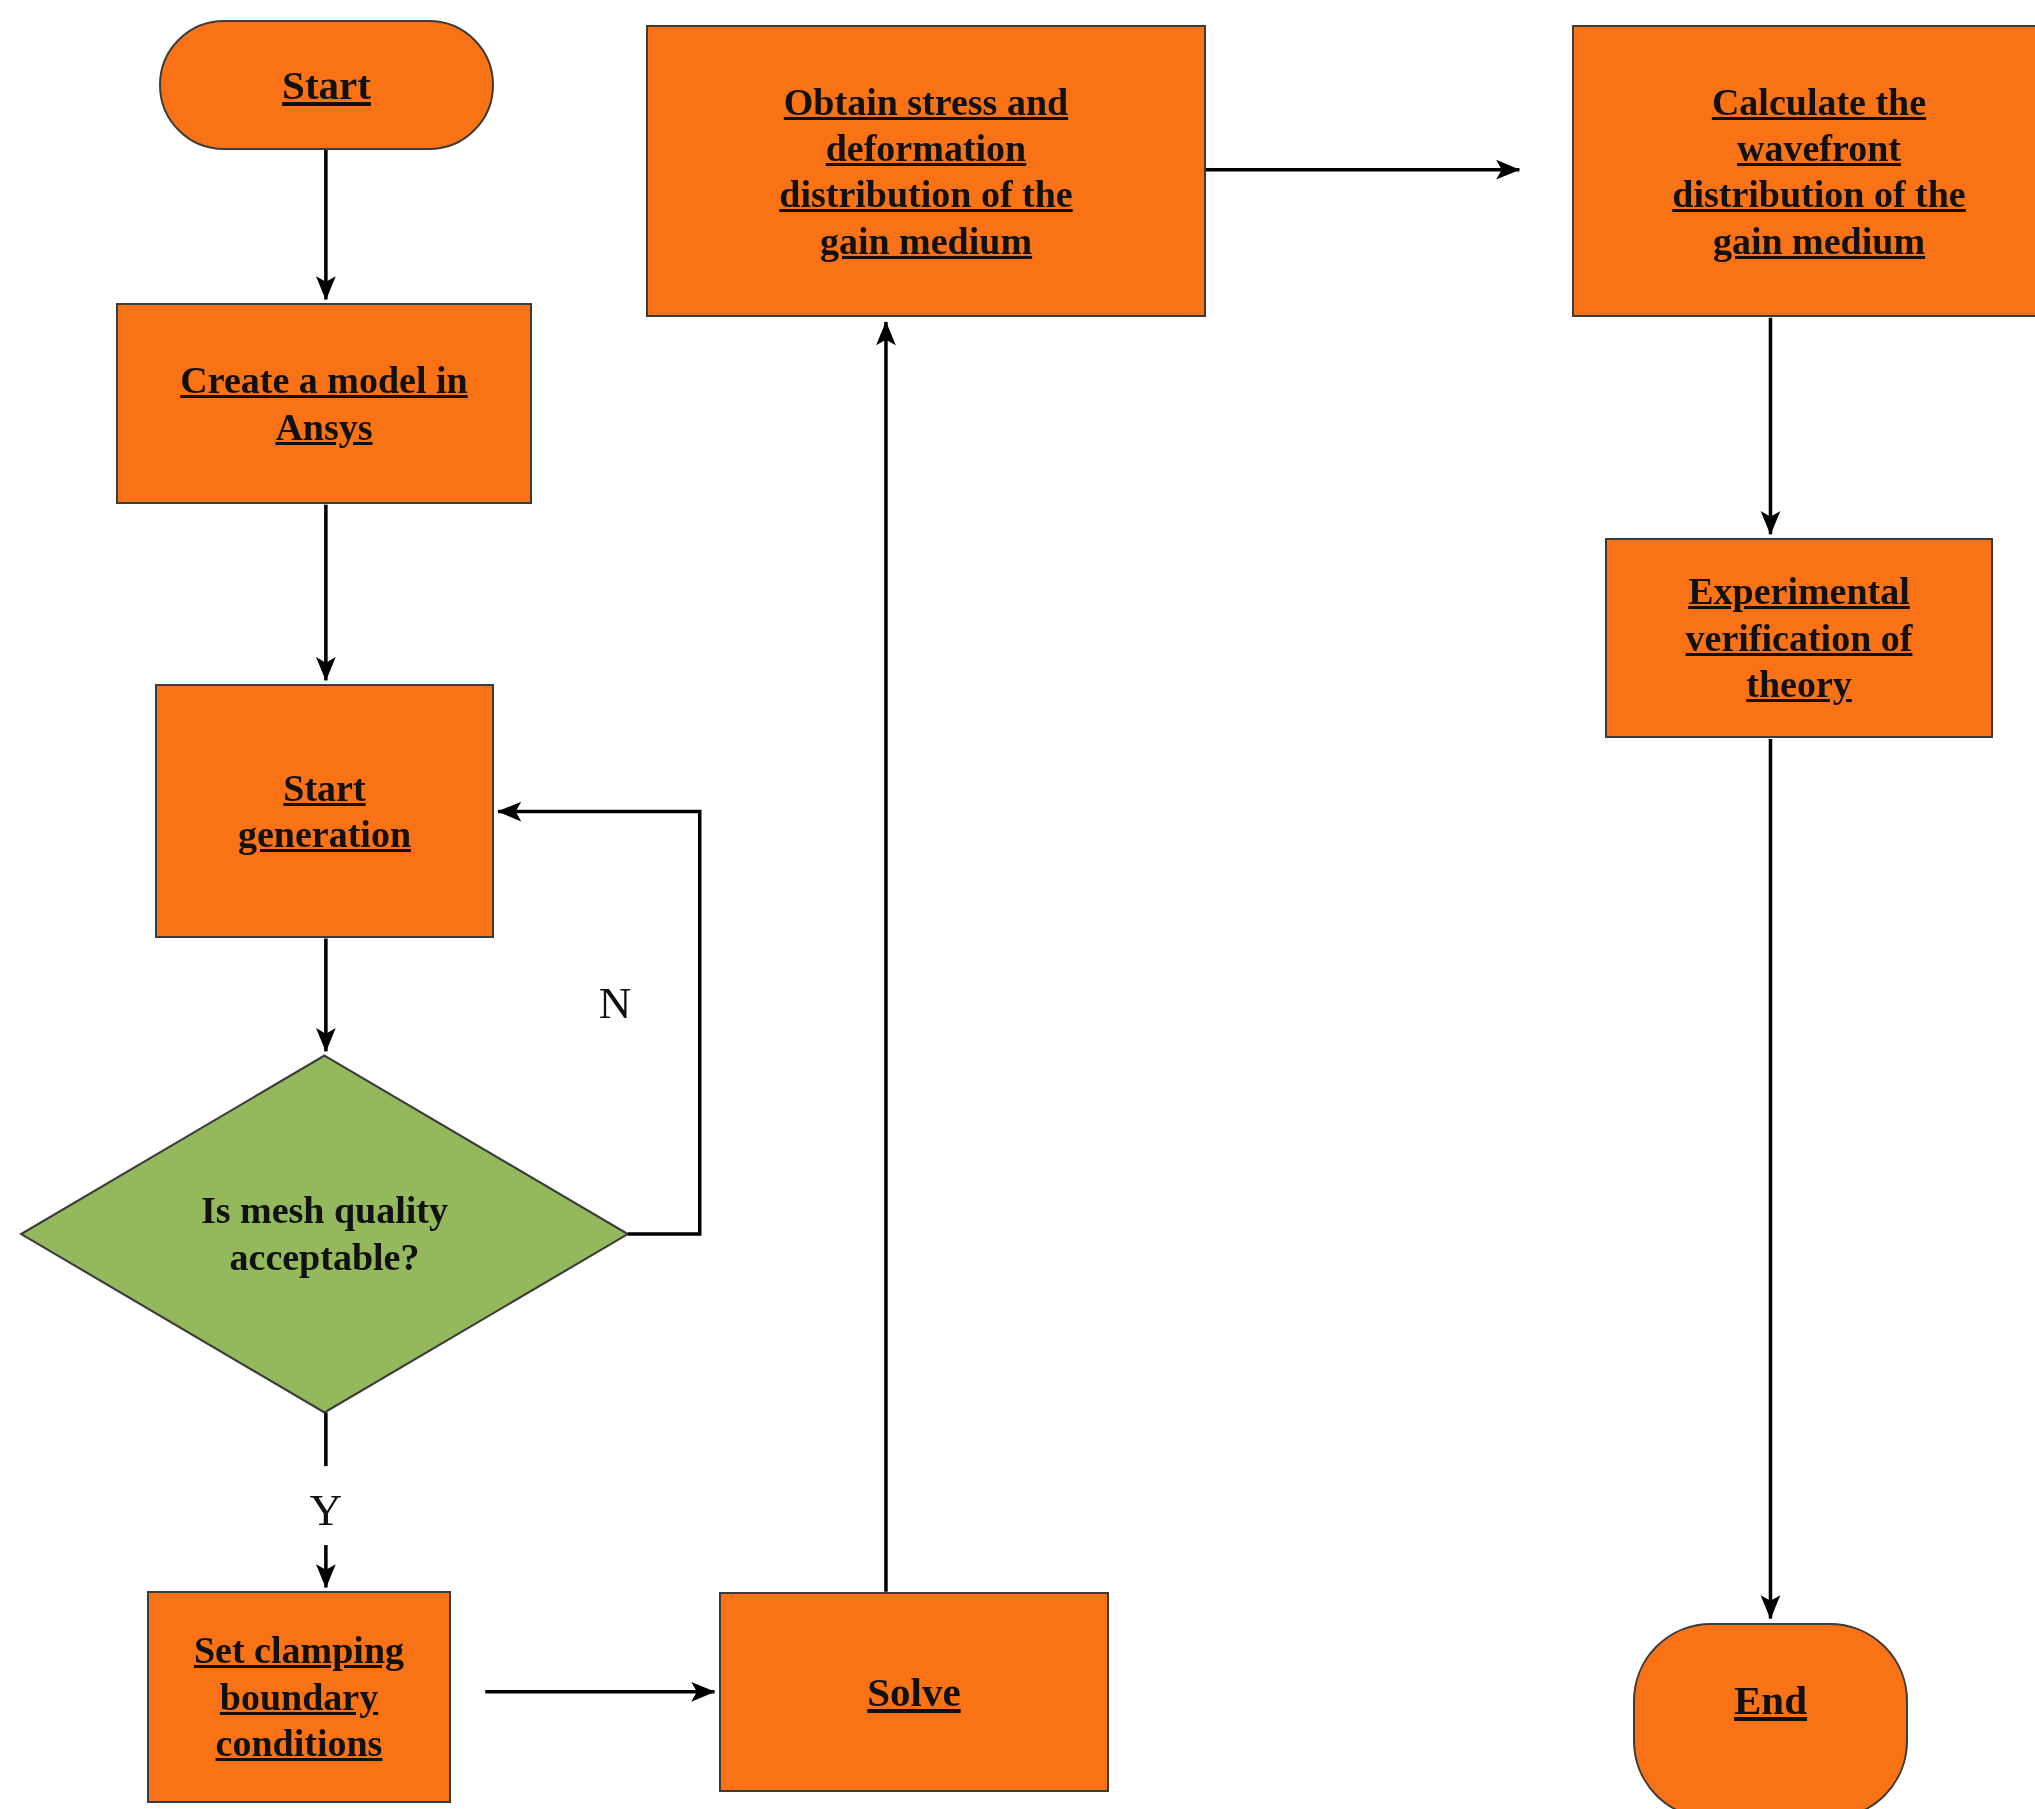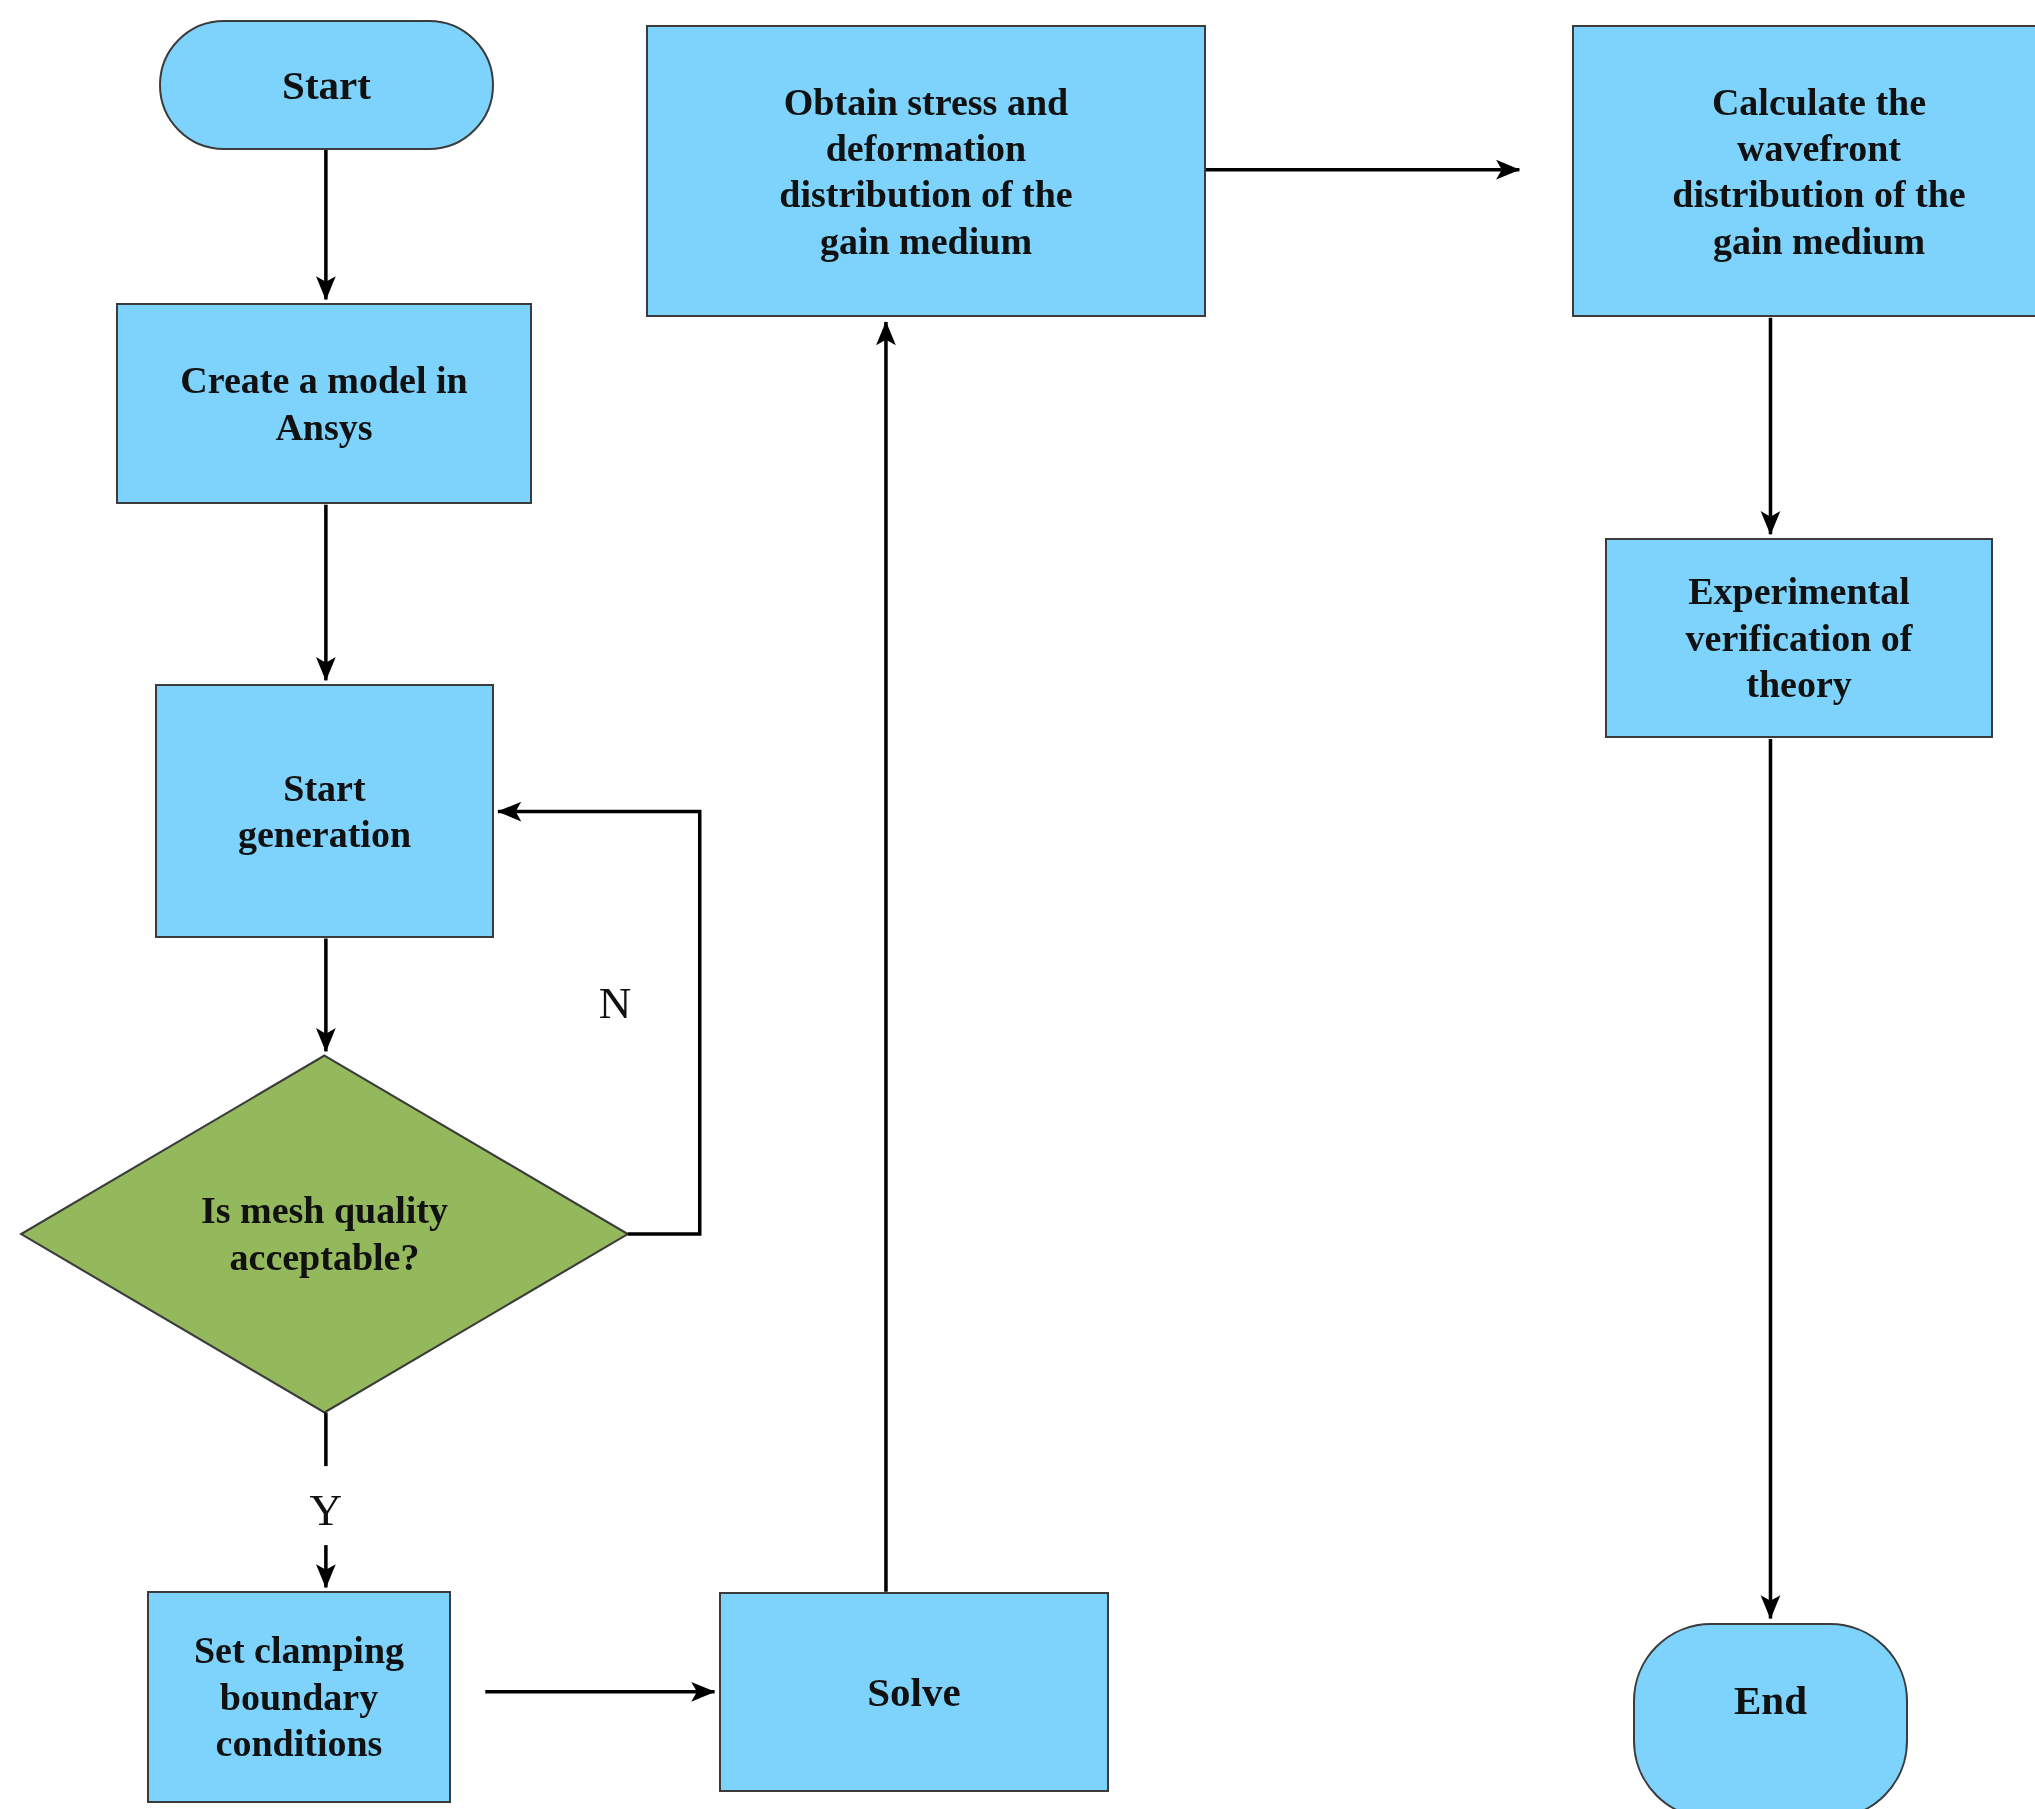--- a/index.html
+++ b/index.html
@@ -12,22 +12,23 @@
   #edges{position:absolute;left:0;top:0;width:2035px;height:1810px;}
   .node{
     position:absolute;
     display:flex;align-items:center;justify-content:center;
     text-align:center;
     color:#111111;
     font-weight:bold;
     box-sizing:border-box;
   }
   .shape{
-    background:#7dd3fc;
+    background:#f97316;
     border:2.1px solid #3b3b3b;
+    text-decoration:underline;
   }
   .label{
     white-space:pre-line;
     line-height:1.22;
   }
   .pill{border-radius:65px;}
   .endpill{border-radius:78px;}
   .f54{font-size:38px;}
   .f58{font-size:41px;}
   

